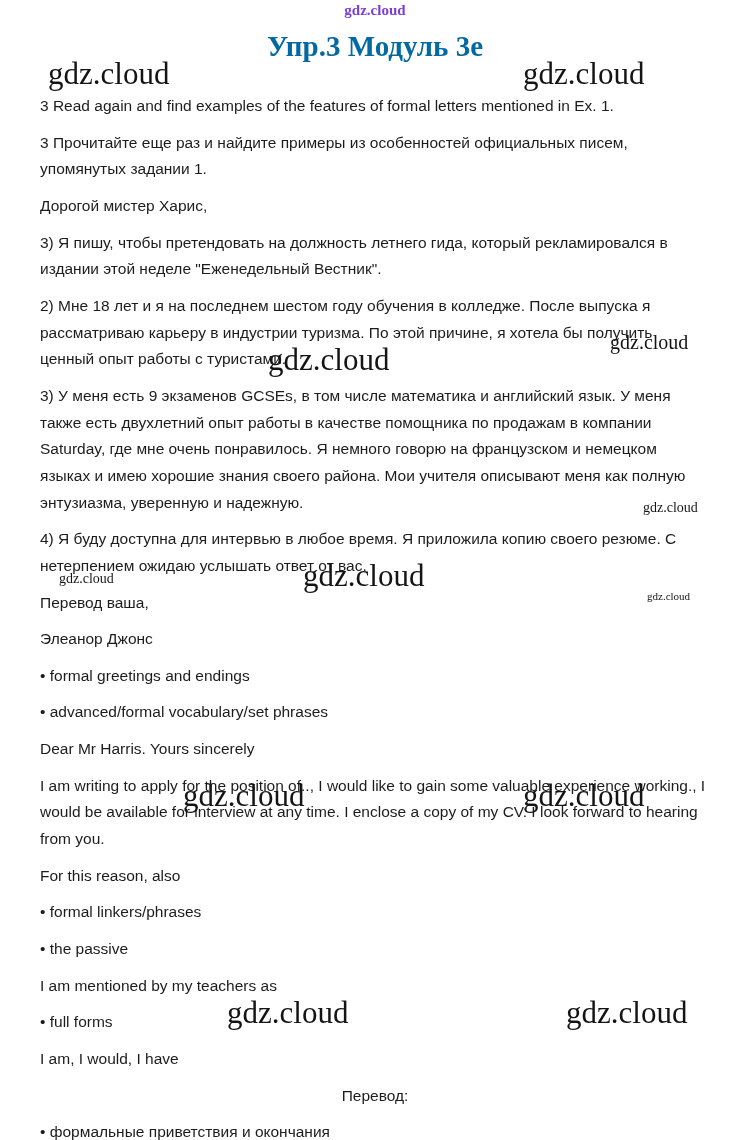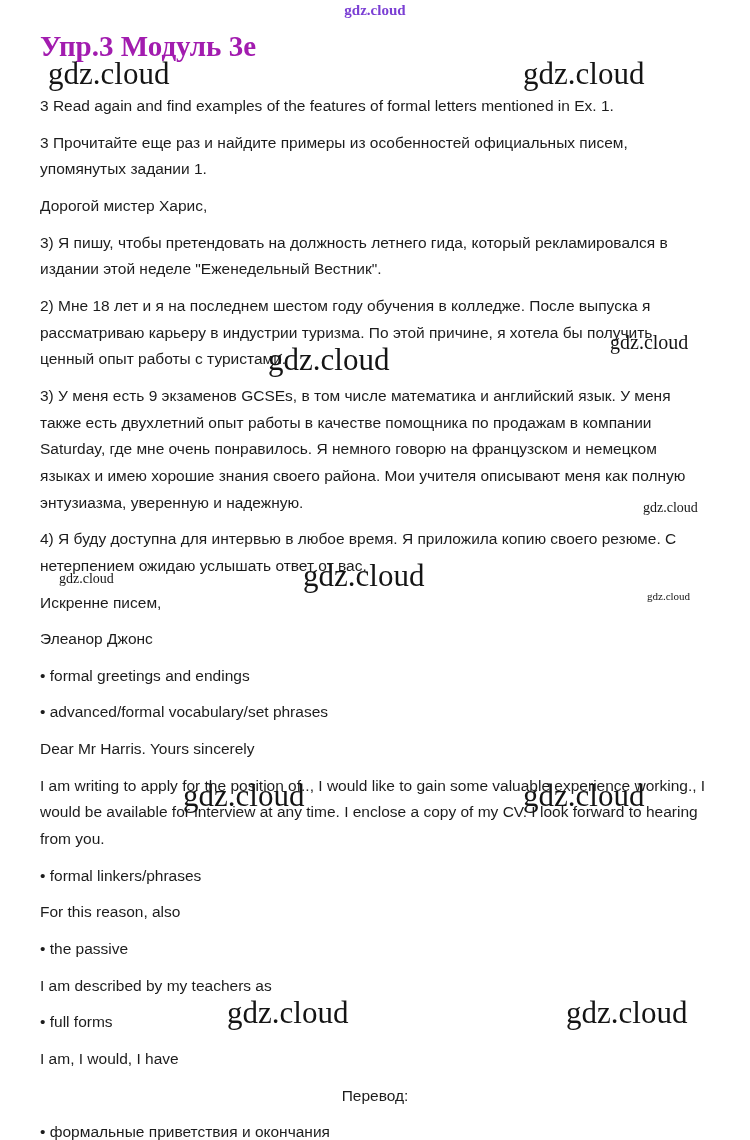--- a/index.html
+++ b/index.html
@@ -17,23 +17,23 @@
     font-family: "Liberation Sans", sans-serif;
     color: #1c1c1c;
   }
   .content {
     padding: 24px 25px 0 25px;
   }
   .title {
     font-family: "Liberation Serif", serif;
     font-size: 29px;
     font-weight: 700;
-    text-align: left;
+    text-align: center;
     margin: 6px 0 30px 0;
-    color: #a21caf;
+    color: #0369a1;
   }
   .para {
     font-size: 15.5px;
     line-height: 1.72;
     margin: 0 0 10px 0;
   }
   .bold {
     font-weight: 400;
   }
   .centered {
@@ -93,34 +93,34 @@
 
     <p class="para bold">3 Прочитайте еще раз и найдите примеры из особенностей официальных писем, упомянутых задании 1.</p>
 
     <p class="para">Дорогой мистер Харис,</p>
 
     <p class="para">3) Я пишу, чтобы претендовать на должность летнего гида, который рекламировался в издании этой неделе "Еженедельный Вестник".</p>
     <p class="para">2) Мне 18 лет и я на последнем шестом году обучения в колледже. После выпуска я рассматриваю карьеру в индустрии туризма. По этой причине, я хотела бы получить ценный опыт работы с туристами.</p>
     <p class="para">3) У меня есть 9 экзаменов GCSEs, в том числе математика и английский язык. У меня также есть двухлетний опыт работы в качестве помощника по продажам в компании Saturday, где мне очень понравилось. Я немного говорю на французском и немецком языках и имею хорошие знания своего района. Мои учителя описывают меня как полную энтузиазма, уверенную и надежную.</p>
     <p class="para">4) Я буду доступна для интервью в любое время. Я приложила копию своего резюме. С нетерпением ожидаю услышать ответ от вас.</p>
 
-    <p class="para">Искренне писем,</p>
+    <p class="para">Перевод ваша,</p>
     <p class="para">Элеанор Джонс</p>
 
     <p class="para">• formal greetings and endings</p>
     <p class="para">• advanced/formal vocabulary/set phrases</p>
 
     <p class="para">Dear Mr Harris. Yours sincerely</p>
     <p class="para">I am writing to apply for the position of.., I would like to gain some valuable experience working., I would be available for interview at any time. I enclose a copy of my CV. I look forward to hearing from you.</p>
 
+    <p class="para">For this reason, also</p>
     <p class="para">• formal linkers/phrases</p>
-    <p class="para">For this reason, also</p>
 
     <p class="para">• the passive</p>
-    <p class="para">I am described by my teachers as</p>
+    <p class="para">I am mentioned by my teachers as</p>
 
     <p class="para">• full forms</p>
     <p class="para">I am, I would, I have</p>
 
     <p class="para centered">Перевод:</p>
 
     <p class="para">• формальные приветствия и окончания</p>
 
   </div>
 </div>

